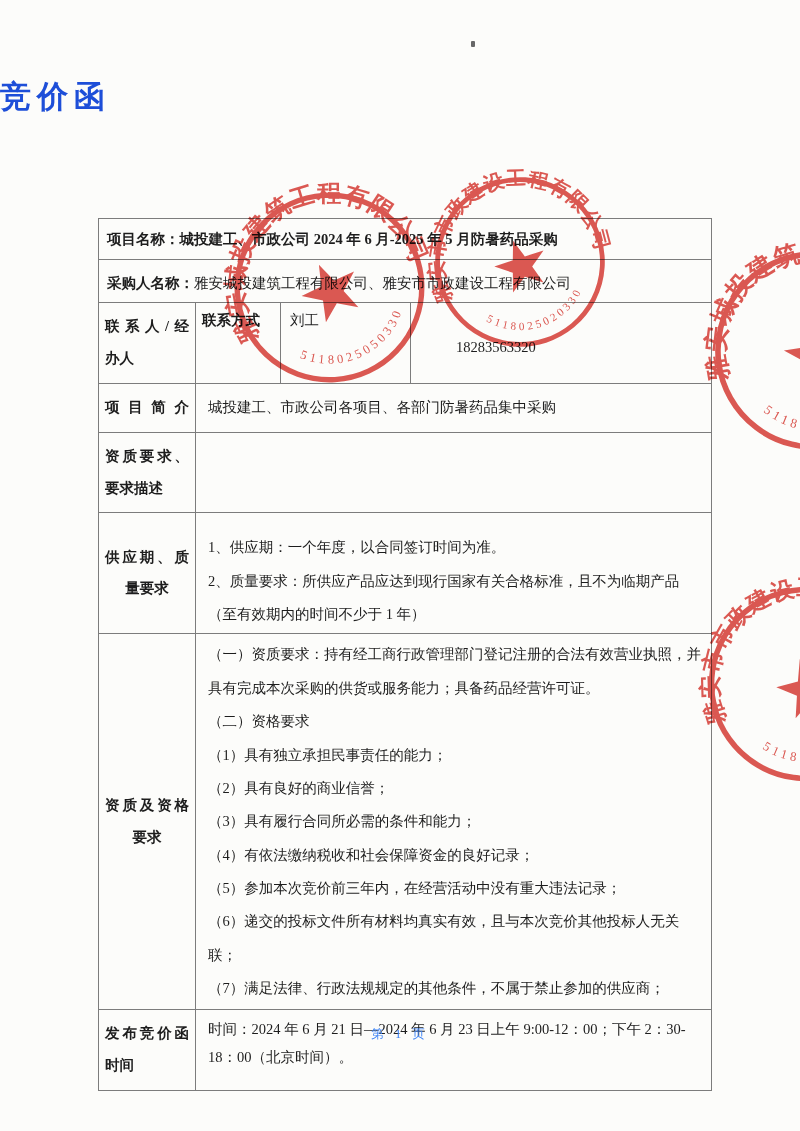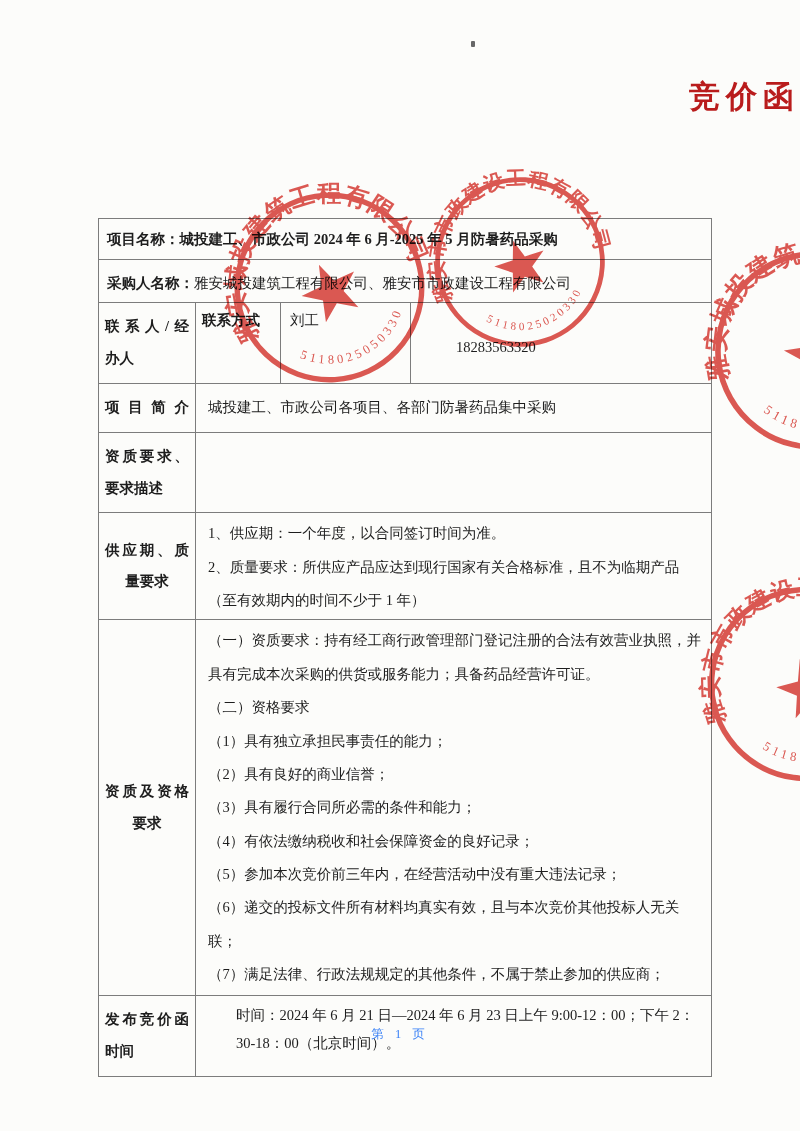--- a/index.html
+++ b/index.html
@@ -7,22 +7,22 @@
     position:relative;
     width:800px;height:1131px;
     margin:0 auto;
     background:#fcfcfa;
     overflow:hidden;
     font-family:"Liberation Serif","DejaVu Serif",serif;
     color:#1d1d1d;
   }
   .doc-title{
     position:absolute;top:76px;left:0;width:100%;
-    text-align:right;font-size:31px;font-weight:bold;
-    letter-spacing:6px;color:#b91c1c;
+    text-align:left;font-size:31px;font-weight:bold;
+    letter-spacing:6px;color:#1d4ed8;
   }
   .intro{
     position:absolute;top:126px;left:100px;width:614px;
     font-size:15.5px;line-height:1.82;text-align:justify;
     text-indent:2em;color:#1b1b1b;
   }
   .u{border-bottom:1.5px solid #2a2a2a;padding-bottom:1px;}
   .tbl{
     position:absolute;left:98px;top:218px;width:612px;
     border:1px solid #7c7c7c;
@@ -46,24 +46,24 @@
   .r1{min-height:40px;align-items:center;}
   .r2{min-height:42px;align-items:flex-end;}
   .r3{min-height:56px;}
   .r3 .c-person{width:130px;flex:0 0 130px;border-right:1px solid #7c7c7c;padding:8px 6px 8px 9px;}
   .r3 .c-method{width:85px;flex:0 0 85px;border-right:1px solid #7c7c7c;padding:8px 6px;font-weight:bold;}
   .r3 .c-phone{flex:1;padding:8px 6px 8px 45px;margin-top:28px;}
   .r4{min-height:44px;}
   .r4 .cell-value{display:flex;align-items:center;}
   .r5{min-height:60px;}
   .r6{min-height:104px;}
-  .r6 .cell-value{line-height:2.3;padding-top:4px;padding-bottom:2px;}
+  .r6 .cell-value{line-height:2.3;padding-top:18px;padding-bottom:2px;}
   .r7{min-height:324px;}
   .r7 .cell-value{line-height:2.3;padding-top:4px;padding-bottom:4px;}
-  .r8{min-height:64px;gap:28px;}
+  .r8{min-height:64px;}
   .r8 .cell-value{line-height:1.92;padding-top:6px;}
   .footer{
     position:absolute;top:1026px;left:0;width:100%;
     text-align:center;font-size:12.5px;color:#3b82f6;letter-spacing:4px;
   }
   .stamp{
     position:absolute;
     mix-blend-mode:multiply;
     opacity:0.88;
     pointer-events:none;

